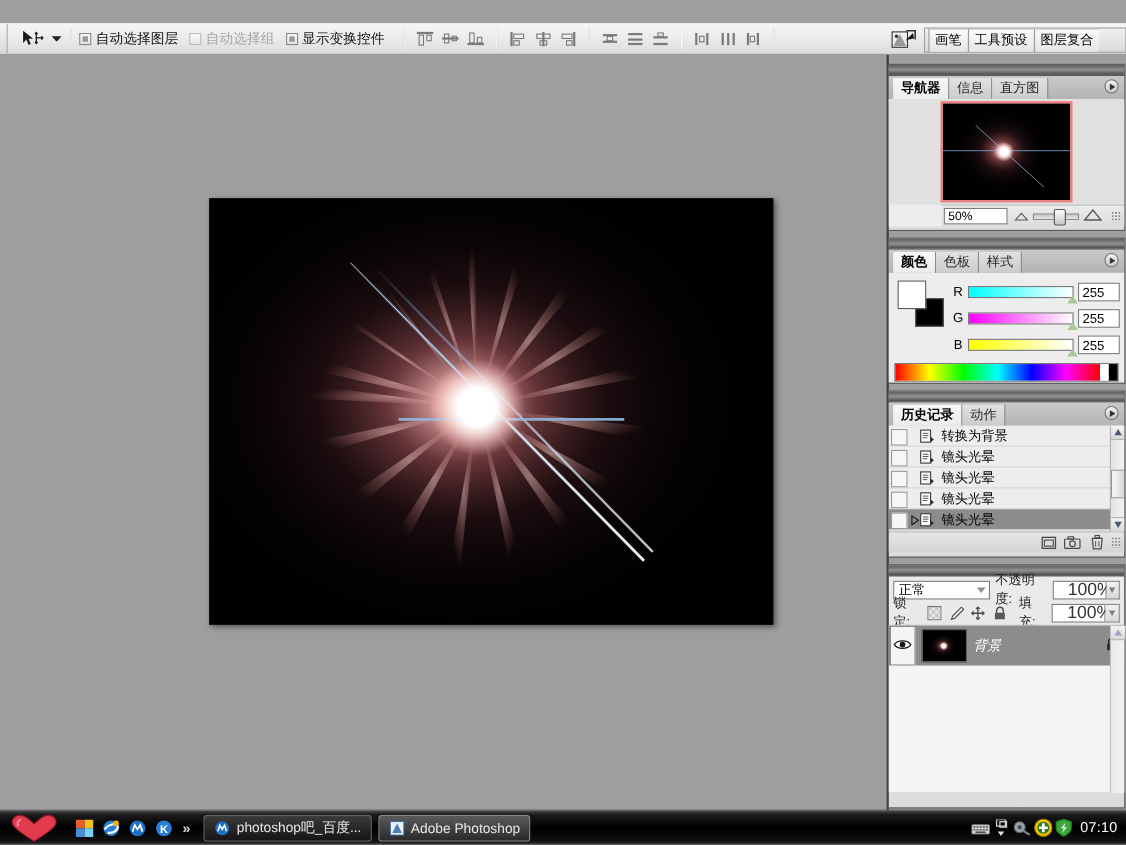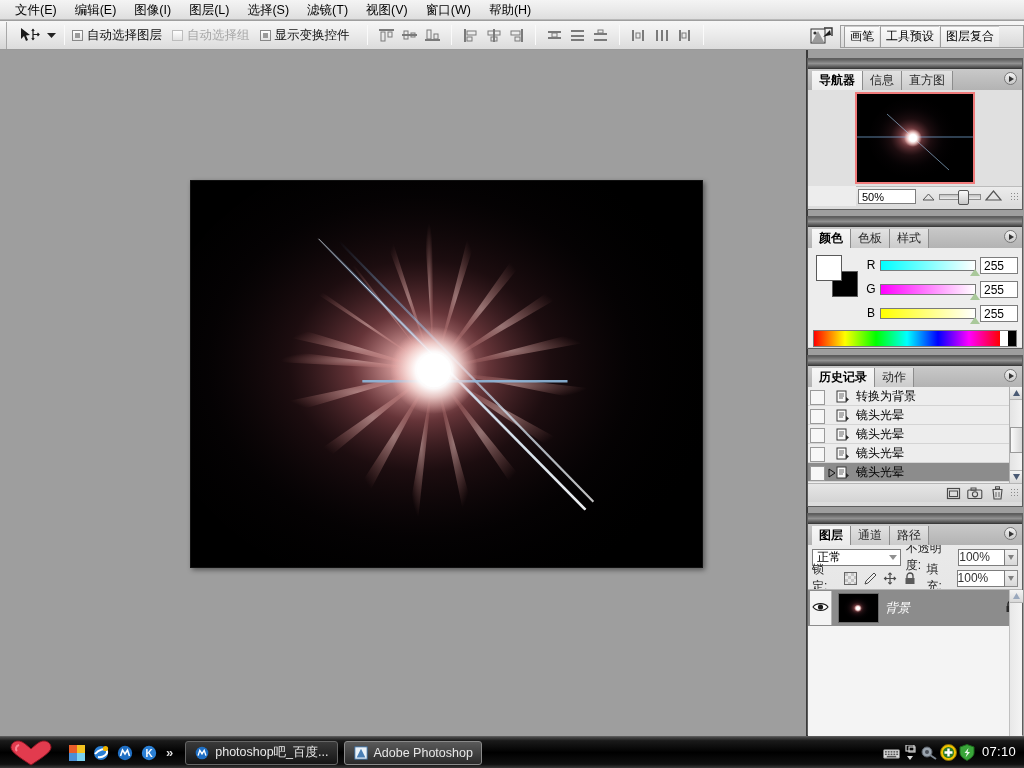--- a/index.html
+++ b/index.html
@@ -273,21 +273,21 @@
   #lay-row1 { display:flex; align-items:center; height: 22px; padding: 2px 4px 0 4px; }
   #blend-select {
     width: 92px; height: 17px; background:#fff; border:1px solid #7d7d7d;
     font-size:12px; line-height:15px; padding-left:4px; display:flex; align-items:center;
     justify-content:space-between; color:#000;
   }
   .sel-caret { width:0;height:0;border-left:4px solid transparent;border-right:4px solid transparent;border-top:5px solid #909090; margin-right:3px;}
   .lbl { font-size:12px; color:#222; margin: 0 3px 0 5px; }
   .numfield {
     width: 49px; height: 17px; background:#fff; border:1px solid #7d7d7d;
-    font-size: 12px; line-height:15px; padding-left:0; color:#333;
+    font-size: 16px; line-height:15px; padding-left:13px; color:#333;
   }
   .spin { width:13px; height:17px; border:1px solid #8a8a8a; border-left:none;
     background:linear-gradient(to bottom,#f2f2f2,#d8d8d8); display:flex;align-items:center;justify-content:center;}
   #lay-row2 { display:flex; align-items:center; height: 22px; padding: 0 4px; }
   .lockic { width:16px; height:16px; margin-right:4px; display:flex; align-items:center; justify-content:center; }
   #lay-list { background:#f4f4f4; position:relative; height: 152px; border-top:1px solid #b5b5b5; }
   .layer-row {
     display:flex; align-items:center; height: 36px; padding-left:2px;
   }
   .layer-row.sel { background:#8c8c8c; }
@@ -317,31 +317,20 @@
   .task-btn .tb-ic { width: 16px; height:16px; margin-right:5px; flex:none; display:flex;align-items:center;justify-content:center;}
   #tray { margin-left:auto; display:flex; align-items:flex-start; gap:2px; padding-right:8px; }
   .tray-ic { width:17px; height:17px; display:flex; align-items:center; justify-content:center;}
   #clock { color:#fff; font-size:13px; margin-left:4px; letter-spacing:0.3px; }
 </style>
 </head>
 <body>
 
 <div id="app">
 
-  <div id="menubar">
-    <div class="menu-item">文件(E)</div>
-    <div class="menu-item">编辑(E)</div>
-    <div class="menu-item">图像(I)</div>
-    <div class="menu-item">图层(L)</div>
-    <div class="menu-item">选择(S)</div>
-    <div class="menu-item">滤镜(T)</div>
-    <div class="menu-item">视图(V)</div>
-    <div class="menu-item">窗口(W)</div>
-    <div class="menu-item">帮助(H)</div>
-  </div>
 
   <div id="optionsbar">
     <div class="ob-grip"></div>
 
     <div class="ob-toolicon">
       <svg width="22" height="18" viewBox="0 0 22 18">
         <path d="M3,2 L3,13 L6,10 L8,15 L10,14 L8,9.5 L12,9 Z" fill="#1a1a1a"></path>
         <g stroke="#1a1a1a" stroke-width="1.2" fill="none">
           <path d="M15,8.5 L21,8.5 M15,3.5 L15,13.5"></path>
           <path d="M19.5,7 L21,8.5 L19.5,10 M13.8,5 L15,3.5 L16.2,5 M13.8,12 L15,13.5 L16.2,12"></path>
@@ -1045,26 +1034,20 @@
               <path d="M5,6 L5,11 M8,6 L8,11"></path>
             </g>
           </svg>
       </div>
       <div class="resize-grip"></div>
     </div>
   </div>
 
   <div class="panel" id="layers-panel">
     <div class="panel-title"></div>
-    <div class="tabstrip">
-      <div class="ptab active">图层</div>
-      <div class="ptab">通道</div>
-      <div class="ptab">路径</div>
-      <div class="tab-menu"></div>
-    </div>
 
     <div id="lay-row1">
       <div id="blend-select">
         <span>正常</span>
         <span class="sel-caret"></span>
       </div>
       <span class="lbl">不透明度:</span>
       <span class="numfield">100%</span>
       <span class="spin">
         <svg width="6" height="7" viewBox="0 0 6 7">

